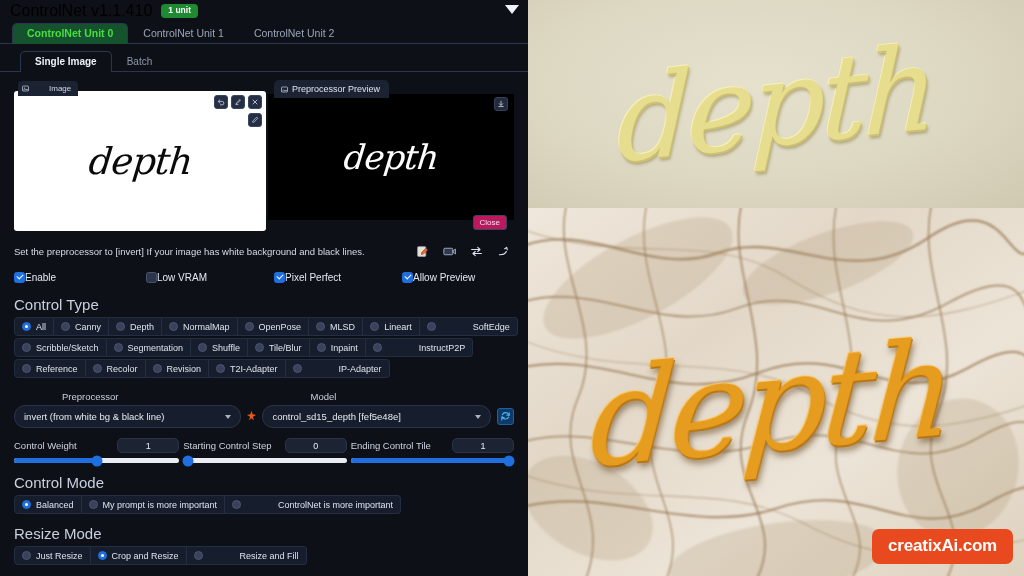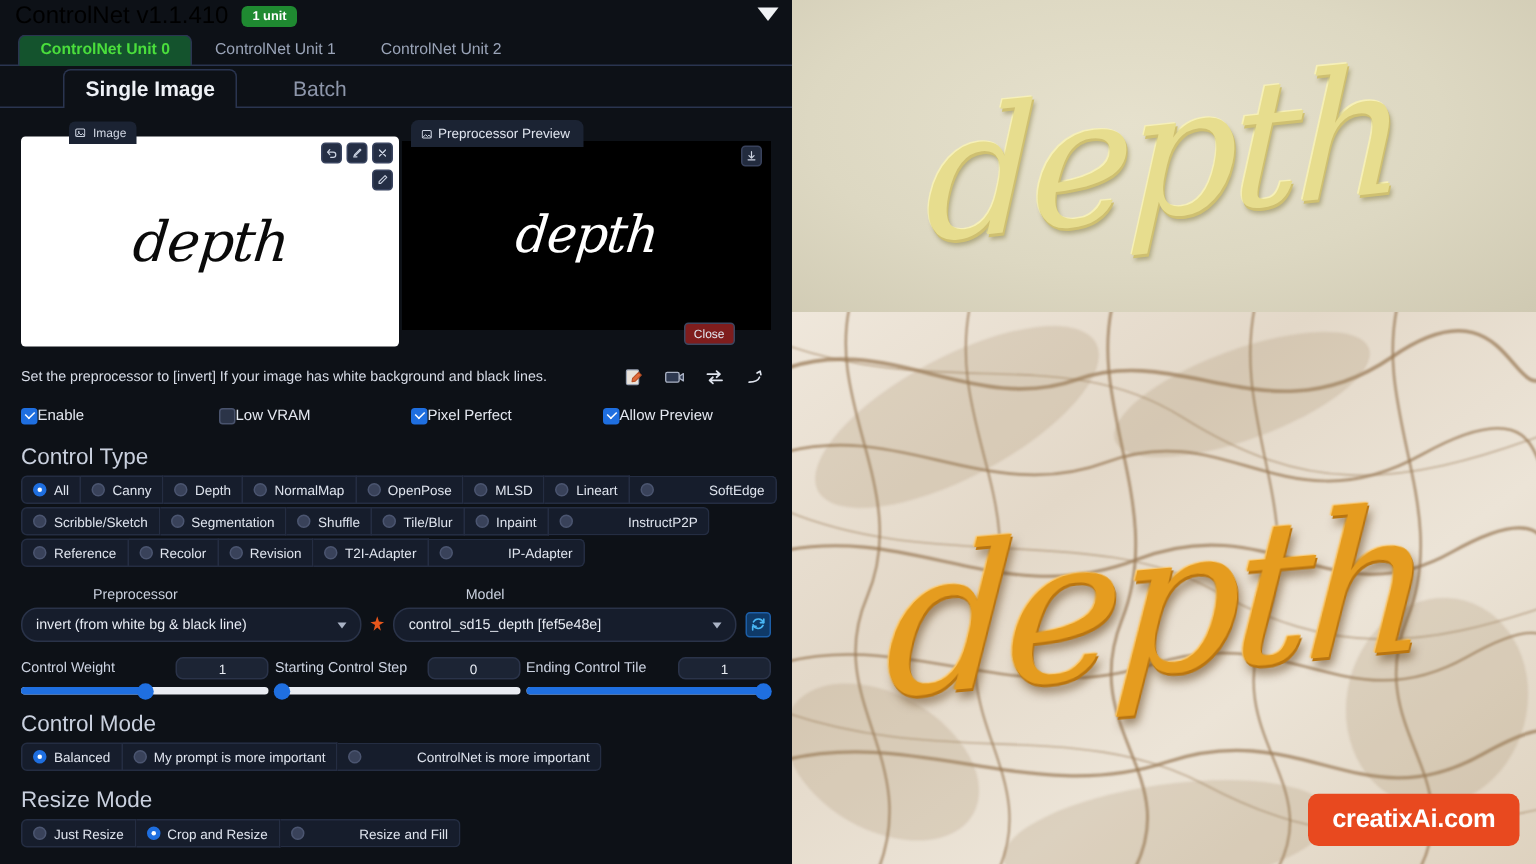--- a/index.html
+++ b/index.html
@@ -66,25 +66,25 @@
 
   
   .sub-tabs {
     display: flex; align-items: flex-end;
     height: 25px;
     border-bottom: 1px solid #2a3550;
     padding-left: 20px;
     margin-top: 3px;
   }
   .sub-tab {
-    font-size: 14px; color: #8d96aa;
+    font-size: 10px; color: #8d96aa;
     padding: 4px 14px 5px;
     border: 1px solid transparent; border-bottom: none;
     border-radius: 5px 5px 0 0;
-    position: relative; top: 1px; margin-left: 22px;
+    position: relative; top: 1px;
   }
   .sub-tab.active {
     color: #eef1f6; font-weight: bold;
     background: #0d1117;
     border-color: #2a3550;
   }
 
   
   .image-area {
     margin: 8px 14px 0 14px;
@@ -104,23 +104,22 @@
     border-radius: 3px;
     display: flex; align-items: center; justify-content: center;
     overflow: hidden;
   }
   .img-label {
     position: absolute; top: -10px; left: 4px;
     background: #1b2333;
     color: #d2d8e4; font-size: 8px;
     padding: 3px 7px 3px 4px;
     border-radius: 4px 4px 0 0;
-    display: flex; align-items: center; gap: 5px;
+    display: flex; align-items: center; gap: 20px;
     z-index: 4;
-    margin-left: 28px;
   }
   .img-tools {
     position: absolute; top: 4px; right: 4px;
     display: flex; gap: 3px; z-index: 5;
   }
   .tool-btn {
     width: 14px; height: 14px;
     background: #242e44;
     border: 1px solid #3a4560;
     border-radius: 3px;
@@ -157,22 +156,22 @@
   .pp-canvas .script-word { color: #ffffff; font-size: 34px; }
   .dl-btn {
     position: absolute; top: 17px; right: 6px;
     width: 14px; height: 14px;
     background: #222b3e; border: 1px solid #39425c;
     border-radius: 3px; z-index: 5;
     display: flex; align-items: center; justify-content: center;
     color: #cdd4e2;
   }
   .close-btn {
-    position: absolute; bottom: 2px; right: 24px;
-    background: #7f1d1d; border: 1px solid #3c4660;
+    position: absolute; bottom: 2px; right: 7px;
+    background: #be185d; border: 1px solid #3c4660;
     color: #e2e7f0; font-size: 8px;
     padding: 2px 6px; border-radius: 3px;
     z-index: 5;
   }
 
   
   .hint-row {
     display: flex; align-items: center;
     margin: 10px 14px 0 14px;
     height: 18px;

